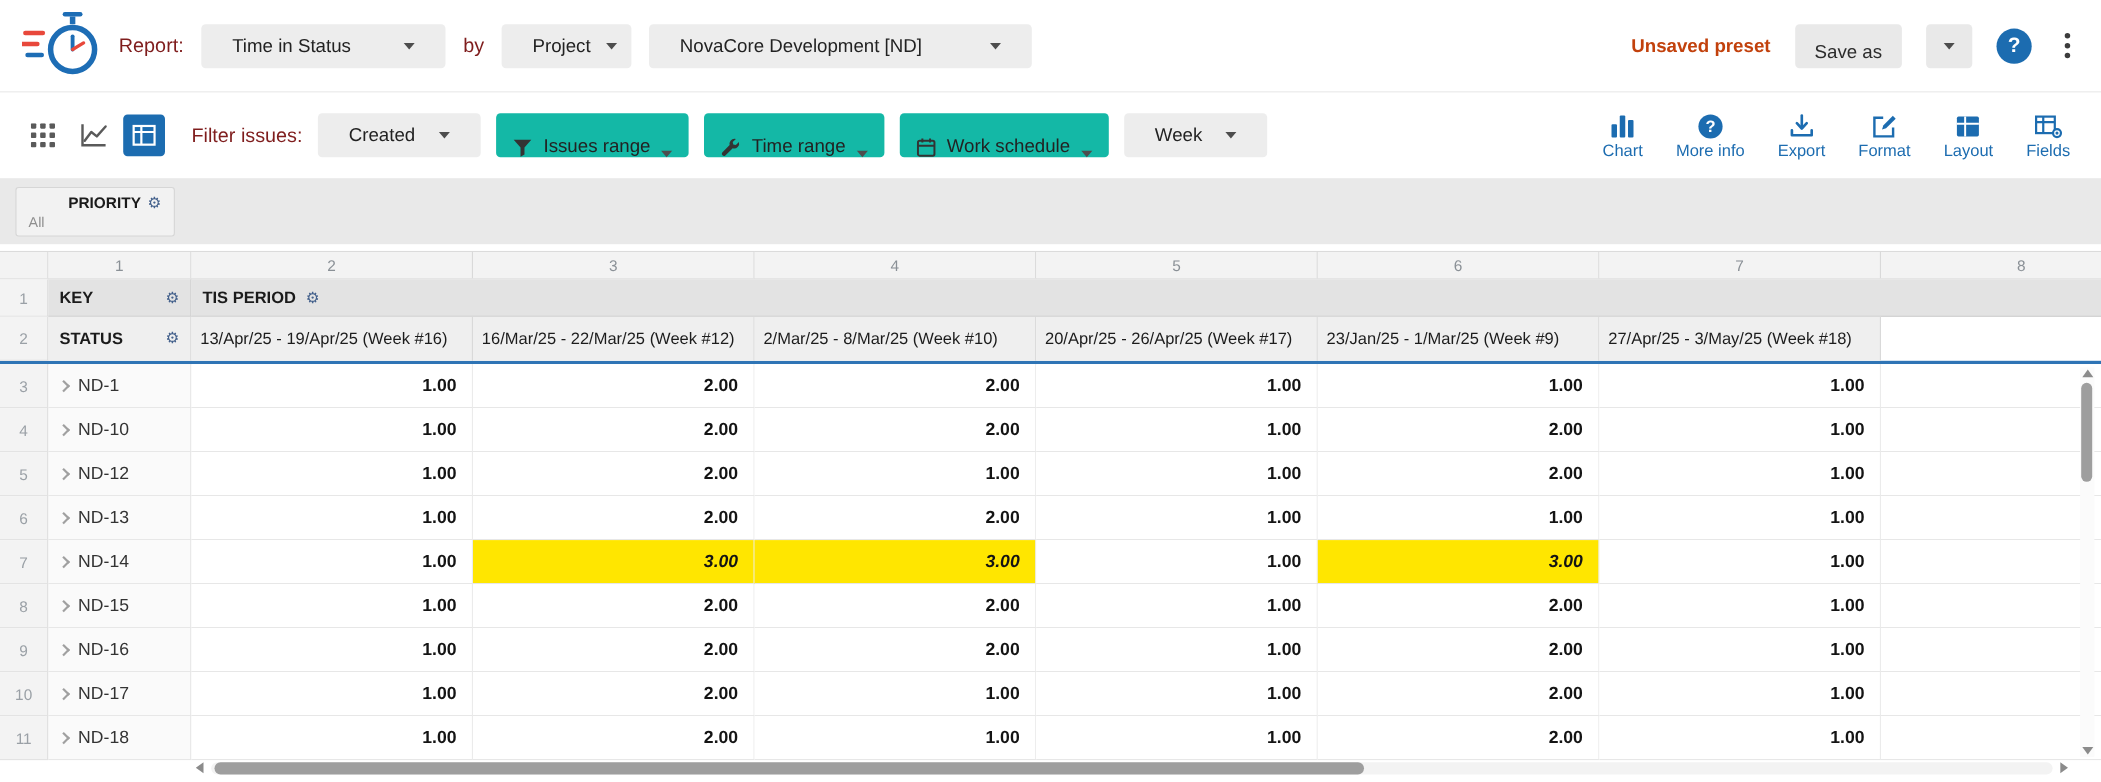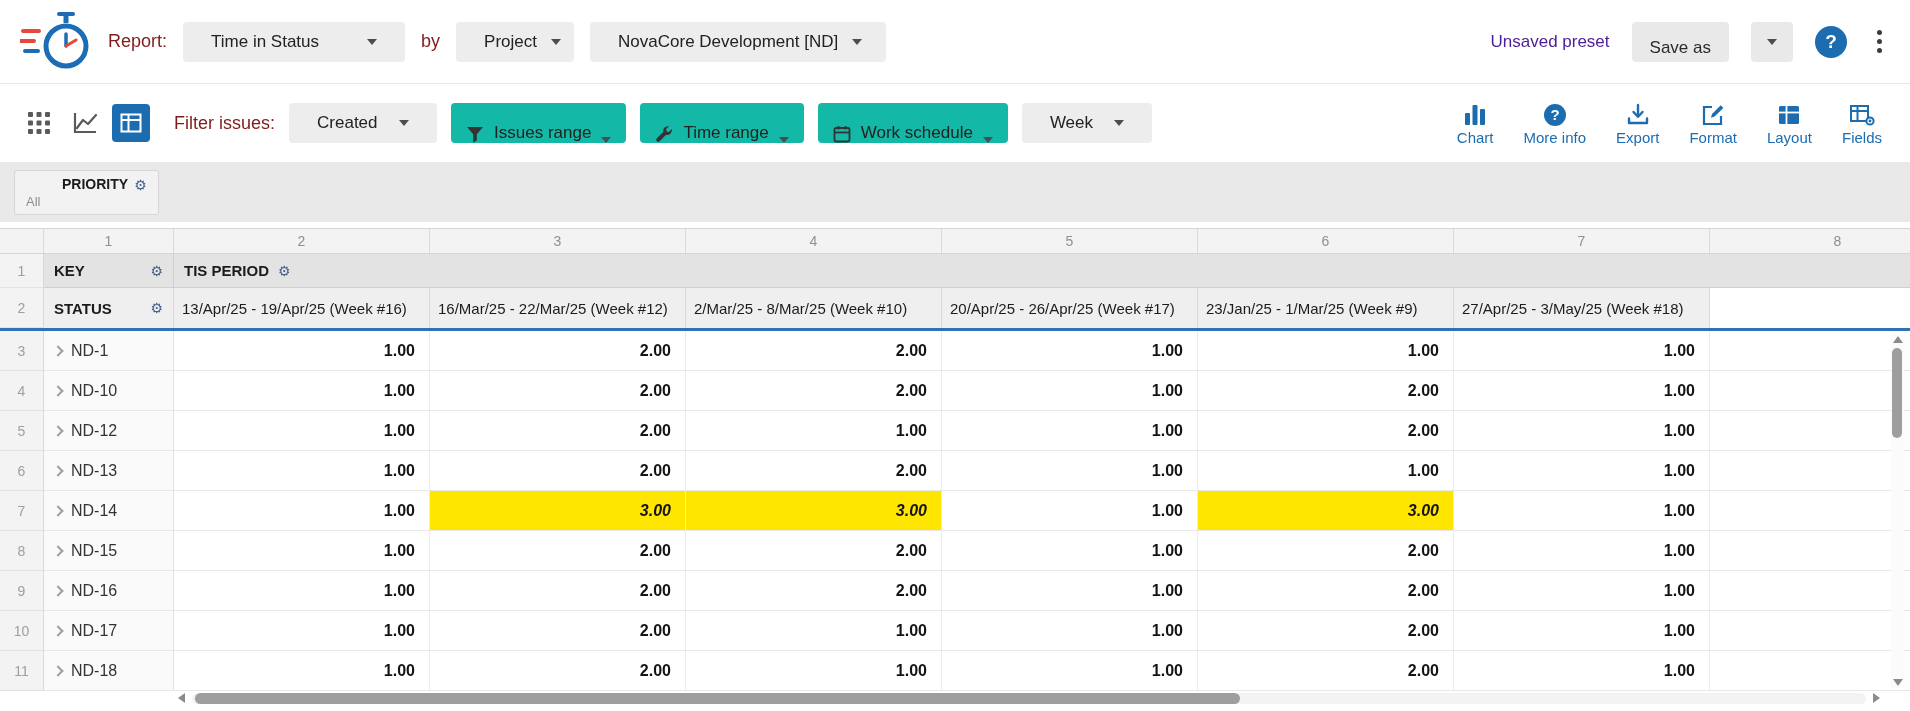--- a/index.html
+++ b/index.html
@@ -9,23 +9,23 @@
 
   
   .topbar { height:84px; display:flex; align-items:center; gap:16px; padding:0 20px;
             border-bottom:1px solid #e8e8e8; }
   .lbl { font-size:18px; color:#7f1d1d; white-space:nowrap; }
   .select { display:flex; align-items:center; justify-content:space-between; gap:14px;
             background:#ededed; border-radius:4px; height:40px; padding:0 28px;
             font-size:17px; color:#222; cursor:pointer; white-space:nowrap; }
   .caret { width:0; height:0; border-left:5px solid transparent; border-right:5px solid transparent;
            border-top:6px solid #4d4d4d; flex:none; }
-  .w222{width:222px}.w118{width:118px}.w318{width:296px}.w148{width:148px}.w130{width:130px}
+  .w222{width:222px}.w118{width:118px}.w318{width:348px}.w148{width:148px}.w130{width:130px}
   .top-right { margin-left:auto; display:flex; align-items:center; gap:22px; }
-  .preset { font-size:17px; color:#4c1d95; }
+  .preset { font-size:17px; color:#c2410c;font-weight:bold; }
   .btn { background:#e9e9e9; border:none; border-radius:4px; height:40px; padding:16px 18px;
          font-size:17px; color:#2b2b2b; font-family:inherit; cursor:pointer; white-space:nowrap; }
   .btn.sq { width:42px; display:flex; align-items:center; justify-content:center; padding:0; }
   .qcircle { width:32px; height:32px; border-radius:50%; background:#1c6cb0; color:#fff;
              display:flex; align-items:center; justify-content:center; font-size:19px;
              font-weight:bold; cursor:pointer; flex:none; }
   .kebab { display:flex; flex-direction:column; gap:4px; padding:6px 8px; cursor:pointer; }
   .kebab i { width:5px; height:5px; border-radius:50%; background:#3c3c3c; }
 
   

